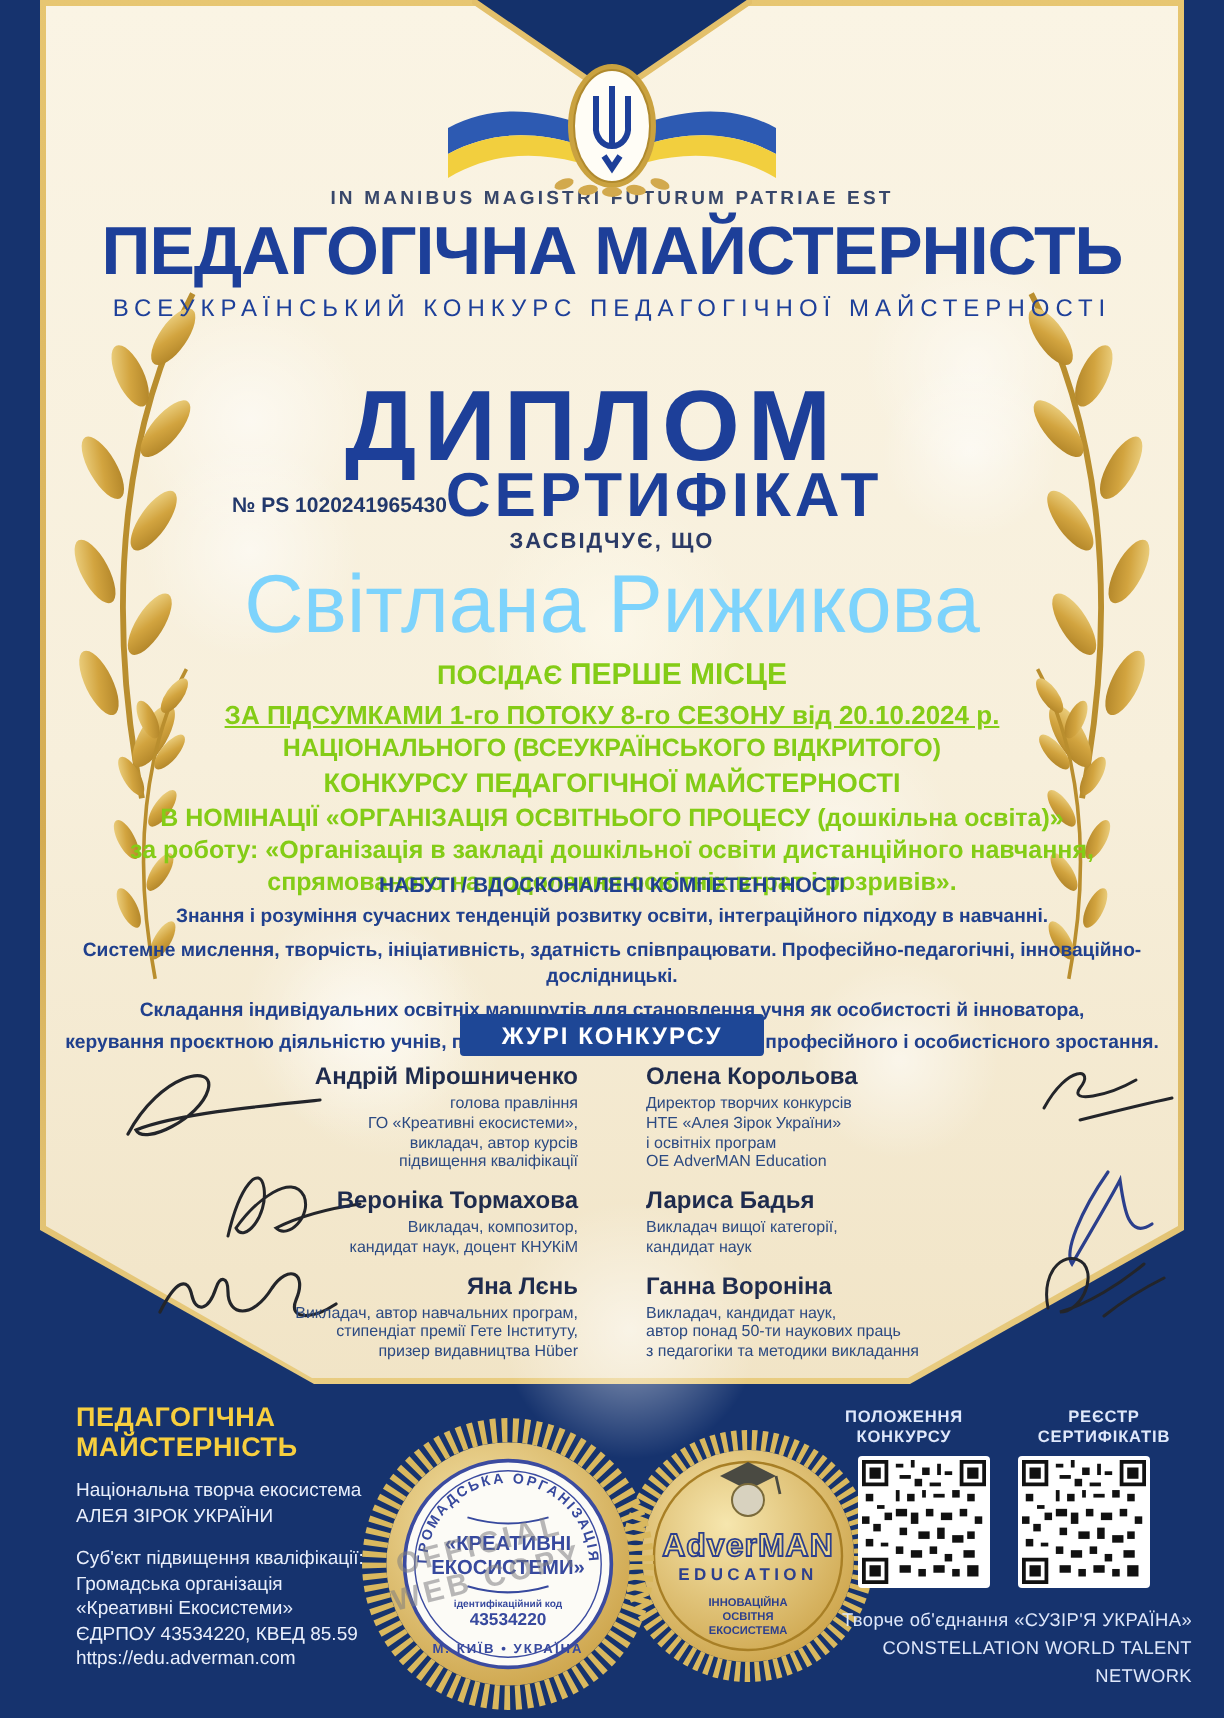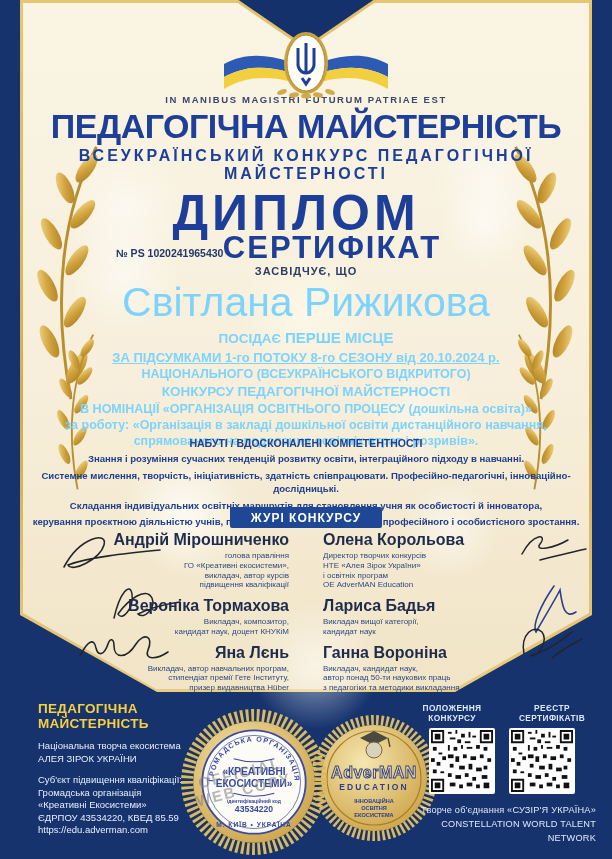--- a/index.html
+++ b/index.html
@@ -16,46 +16,46 @@
           radial-gradient(circle at 30% 75%, rgba(255,253,245,.5), rgba(255,255,255,0) 9%),
           radial-gradient(circle at 50% 45%, rgba(255,252,240,.6), rgba(255,255,255,0) 14%),
           linear-gradient(180deg,#faf4e4 0%,#f7efdb 55%,#f1e4c6 100%);
         clip-path:polygon(0 0,100% 0,100% 610px,431px 686px,133px 686px,0 610px);}
   .glow{position:absolute;border-radius:50%;z-index:3;pointer-events:none;
         background:radial-gradient(circle, rgba(255,255,255,.55), rgba(255,255,255,0) 70%);}
   .abs{position:absolute;z-index:5;}
   .ctr{left:30px;right:30px;text-align:center;}
   .motto{top:94px;font-size:9.5px;font-weight:600;letter-spacing:1.6px;color:#38476a;}
   .title{top:107px;font-size:34px;font-weight:800;letter-spacing:-.5px;color:#1d3f99;}
-  .subtitle{top:147px;font-size:16px;font-weight:700;letter-spacing:3px;color:#1d3f99;}
+  .subtitle{top:147px;font-size:12px;font-weight:400;letter-spacing:3px;color:#1d3f99;}
   .diplom{top:184px;font-size:50px;font-weight:800;letter-spacing:4px;color:#1d3f99;transform:translateX(-10px);}
   .sert{top:230px;font-size:31px;font-weight:800;letter-spacing:2px;color:#1d3f99;transform:translateX(26px);}
   .cert-no{left:116px;top:247px;font-size:10.5px;font-weight:700;color:#22386b;}
   .certifies{top:265px;font-size:11px;font-weight:700;letter-spacing:1px;color:#2b3a66;}
   .recipient{top:279px;font-size:41px;font-weight:500;color:#7dd3fc;}
-  .award{top:329px;color:#7dd3fc;font-weight:700;line-height:1.25;}
+  .award{top:329px;color:#84cc16;font-weight:700;line-height:1.25;}
   .award .l1{font-size:13.5px;}
   .award .place{font-size:15px;font-weight:800;}
   .award .l2{font-size:13px;margin-top:2px;text-decoration:underline;}
   .award .l3{font-size:12.5px;margin-top:1px;}
   .award .l4{font-size:13.5px;font-weight:800;margin-top:1px;}
   .award .l5{font-size:12.5px;margin-top:1px;}
   .award .l6{font-size:12.5px;margin-top:1px;white-space:pre-line;}
   .comp{top:437px;color:#20408d;}
   .comp .t{font-size:10.5px;font-weight:700;}
   .comp .ln{font-size:9.6px;font-weight:700;line-height:1.42;margin-top:3px;}
   .jury-badge{top:507px;left:50%;transform:translateX(-50%);width:152px;height:21px;
         background:#1e4796;color:#fff;font-size:12px;font-weight:700;letter-spacing:1px;
         display:flex;align-items:center;justify-content:center;border-radius:2px;}
   .jury{top:531px;left:56px;right:56px;display:grid;grid-template-columns:1fr 1fr;
         column-gap:26px;row-gap:7px;}
   .j-cell{min-height:10px;}
   .j-left{text-align:right;padding-right:4px;}
   .j-right{text-align:left;padding-left:4px;}
-  .j-name{font-size:16px;font-weight:700;color:#1e2b4d;}
+  .j-name{font-size:12px;font-weight:700;color:#1e2b4d;}
   .j-desc{font-size:8px;font-weight:500;color:#2c4a82;line-height:1.22;margin-top:2px;white-space:pre-line;}
   .legal{top:667px;left:60px;right:60px;text-align:center;font-size:9.5px;font-weight:700;
         color:#27427f;line-height:1.3;white-space:pre-line;}
   .sig{position:absolute;z-index:4;}
   
   .f-left{left:38px;top:701px;width:170px;}
   .f-left .h{font-size:13.5px;font-weight:800;line-height:1.12;color:#f7cf3f;white-space:pre-line;letter-spacing:.3px;}
   .f-left .b{font-size:9.5px;color:#e9effc;line-height:1.32;margin-top:9px;white-space:pre-line;}
   .watermark{left:193px;top:765px;z-index:7;transform:rotate(-14deg);text-align:center;
         color:rgba(125,125,130,.55);font-weight:800;font-size:15px;letter-spacing:2px;line-height:1.1;}

